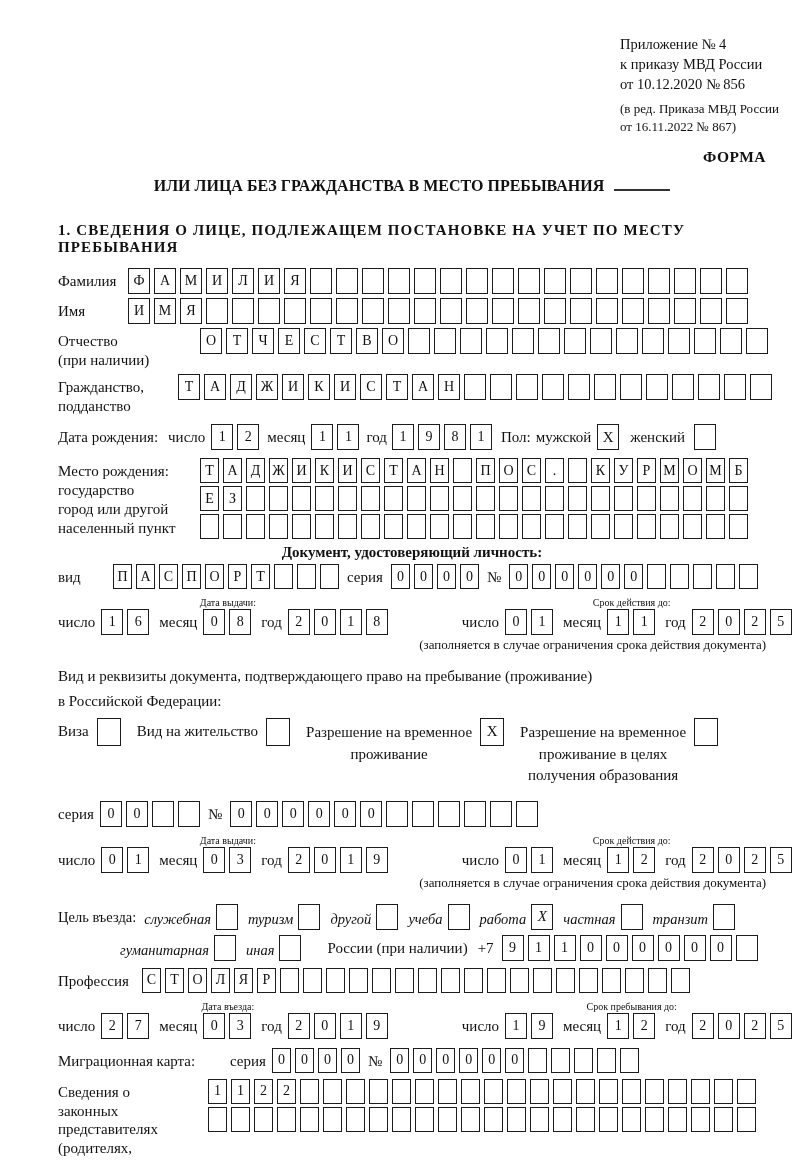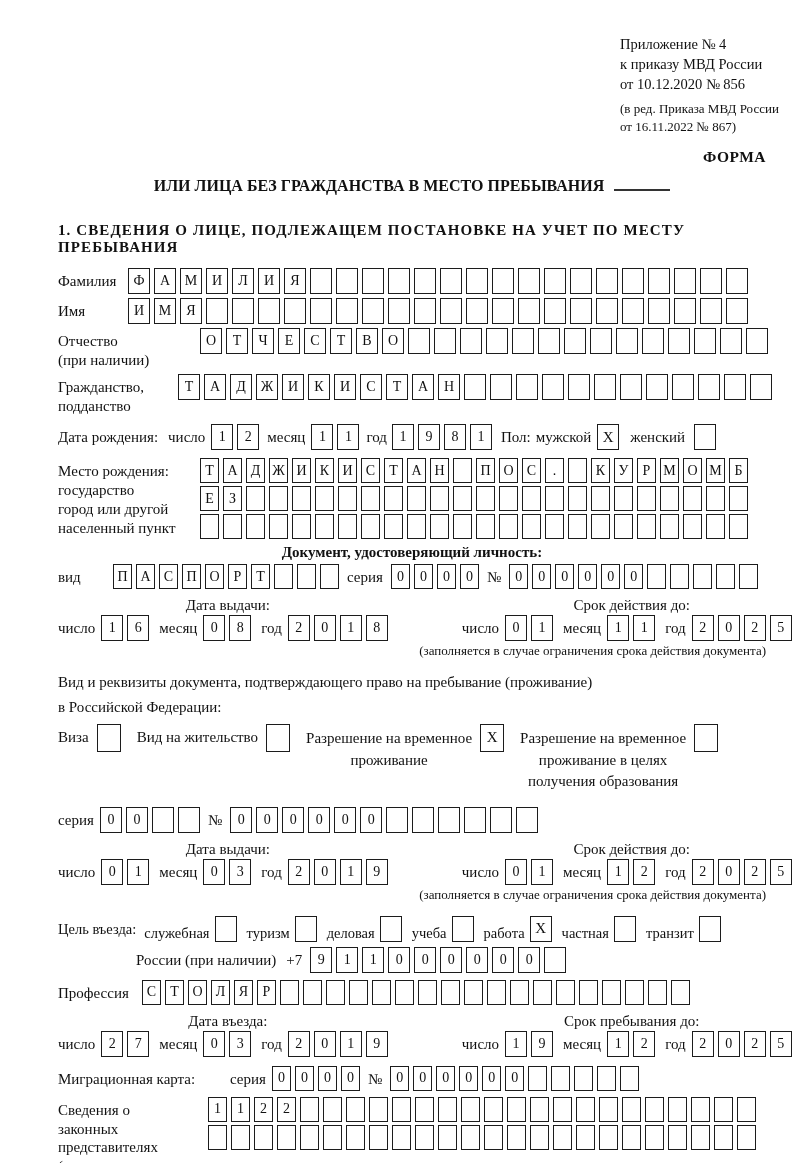--- a/index.html
+++ b/index.html
@@ -18,32 +18,32 @@
   .cell{box-sizing:border-box;width:22px;height:26px;border:1.5px solid #1c1c1c;display:flex;align-items:center;justify-content:center;font-size:14px;flex:none;background:#fff;}
   .cells.sm .cell{width:19px;height:25px;}
   .cell-stack{display:flex;flex-direction:column;gap:3px;}
   .checkbox{box-sizing:border-box;width:22px;height:26px;border:1.5px solid #1c1c1c;display:flex;align-items:center;justify-content:center;font-size:15px;flex:none;}
   .checkbox.lg{width:24px;height:28px;}
   .w70{width:70px;} .w120{width:120px;} .w142{width:142px;} .w55{width:55px;} .w172{width:172px;} .w150{width:150px;}
   .mlg{margin:0 8px;} .mr6{margin-right:6px;}
   .dates{display:flex;margin-top:8px;}
   .date-col{flex:none;}
   .date-col + .date-col{margin-left:64px;}
-  .date-head{text-align:center;font-size:15px;margin-bottom:1px;}
+  .date-head{text-align:center;font-size:10px;margin-bottom:1px;}
   .date-row{display:flex;align-items:flex-start;}
   .date-row .label{margin-right:6px;}
   .date-row .cells{margin-right:10px;}
   .note{font-size:13px;margin-top:2px;line-height:1.3;}
   .note.right{text-align:right;}
   .plain{font-size:15px;margin-top:10px;line-height:1.65;}
   .resdoc{display:flex;align-items:flex-start;margin-top:4px;}
   .resdoc .label{padding-top:4px;}
   .resdoc .checkbox{margin-left:8px;margin-right:16px;margin-top:0;}
   .resdoc .ctr{text-align:center;font-size:15px;line-height:1.45;padding-top:4px;flex:none;}
-  .checklist{display:flex;align-items:flex-end;flex:none;}
+  .checklist{display:flex;align-items:center;flex:none;font-style:italic;}
   .checklist .pur-label{font-size:14.5px;line-height:1.25;padding-top:5px;margin-right:5px;flex:none;}
   .checklist .checkbox{margin-right:10px;}
   .indent{margin-left:62px;}
 </style>
 </head>
 <body>
 
 <div class="page">
 
   <div class="appendix pre-line">Приложение № 4
@@ -468,33 +468,39 @@
   </div>
   <div class="note right">(заполняется в случае ограничения срока действия документа)</div>
 
   <div class="row" style="margin-top:12px">
     <span class="label" style="margin-right:8px;font-size:14.5px">Цель въезда:</span>
     <div class="checklist">
         <span class="pur-label">служебная</span>
         <div class="checkbox"></div>
         <span class="pur-label">туризм</span>
         <div class="checkbox"></div>
-        <span class="pur-label">деловая</span>
+        <span class="pur-label">другой</span>
         <div class="checkbox"></div>
         <span class="pur-label">учеба</span>
         <div class="checkbox"></div>
         <span class="pur-label">работа</span>
         <div class="checkbox">X</div>
         <span class="pur-label">частная</span>
         <div class="checkbox"></div>
         <span class="pur-label">транзит</span>
         <div class="checkbox"></div>
       </div>
   </div>
   <div class="row indent" style="margin-top:5px">
+    <div class="checklist">
+        <span class="pur-label">гуманитарная</span>
+        <div class="checkbox"></div>
+        <span class="pur-label">иная</span>
+        <div class="checkbox"></div>
+      </div>
     <span class="label" style="margin:4px 10px 0 16px;padding-top:0">России (при наличии)</span>
     <span class="label" style="margin:4px 8px 0 0;padding-top:0">+7</span>
     <div class="cells">
         <div class="cell">9</div>
         <div class="cell">1</div>
         <div class="cell">1</div>
         <div class="cell">0</div>
         <div class="cell">0</div>
         <div class="cell">0</div>
         <div class="cell">0</div>

